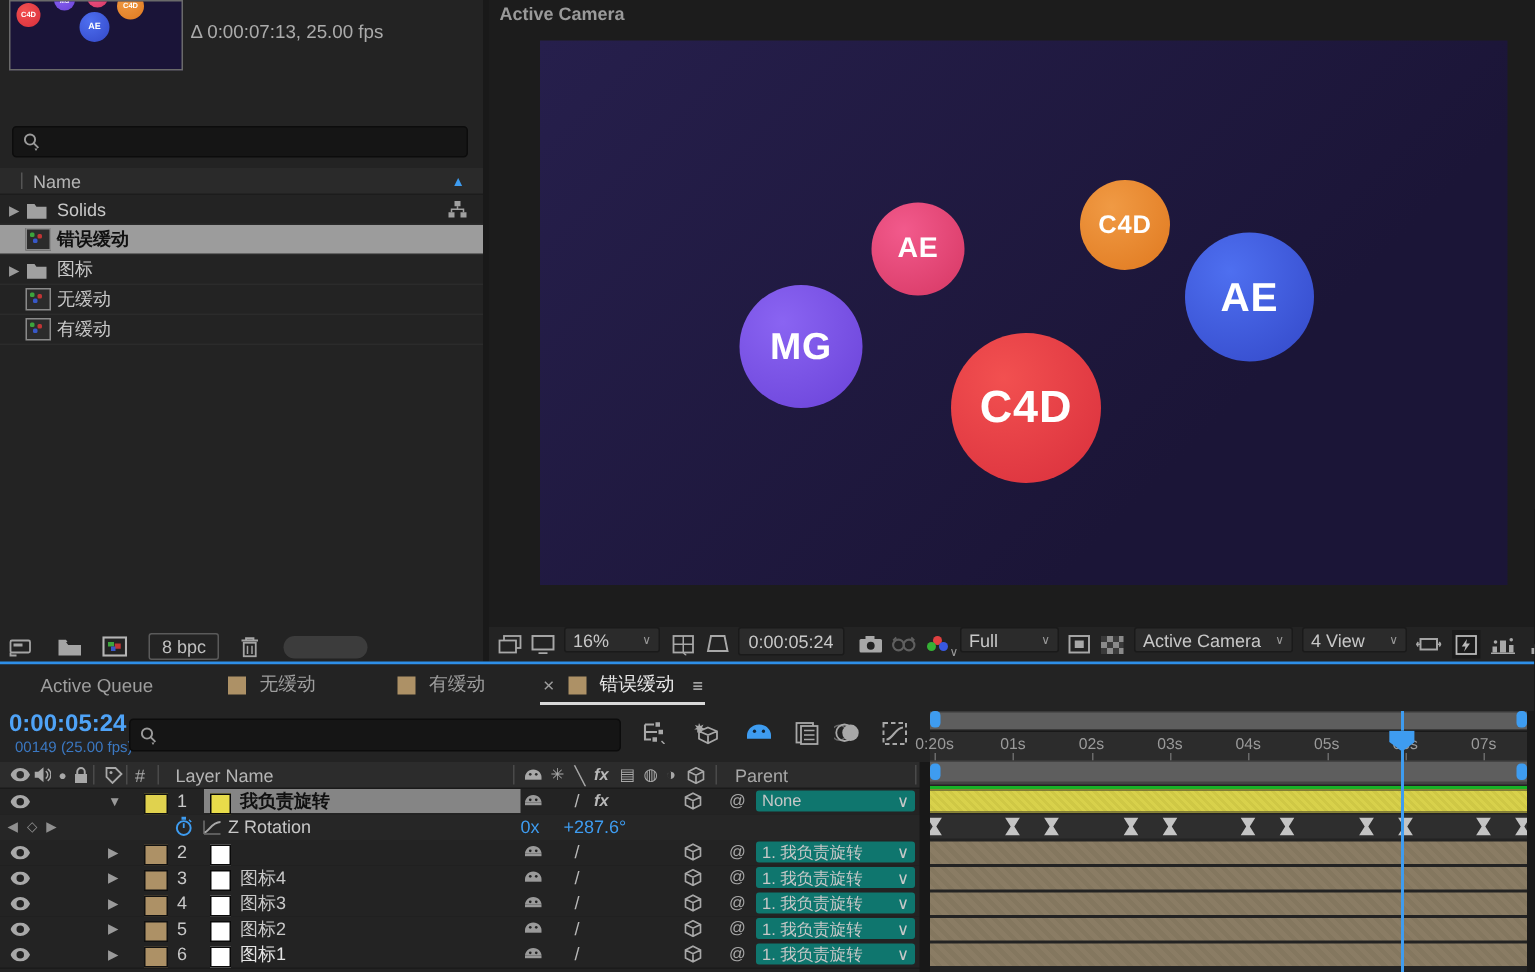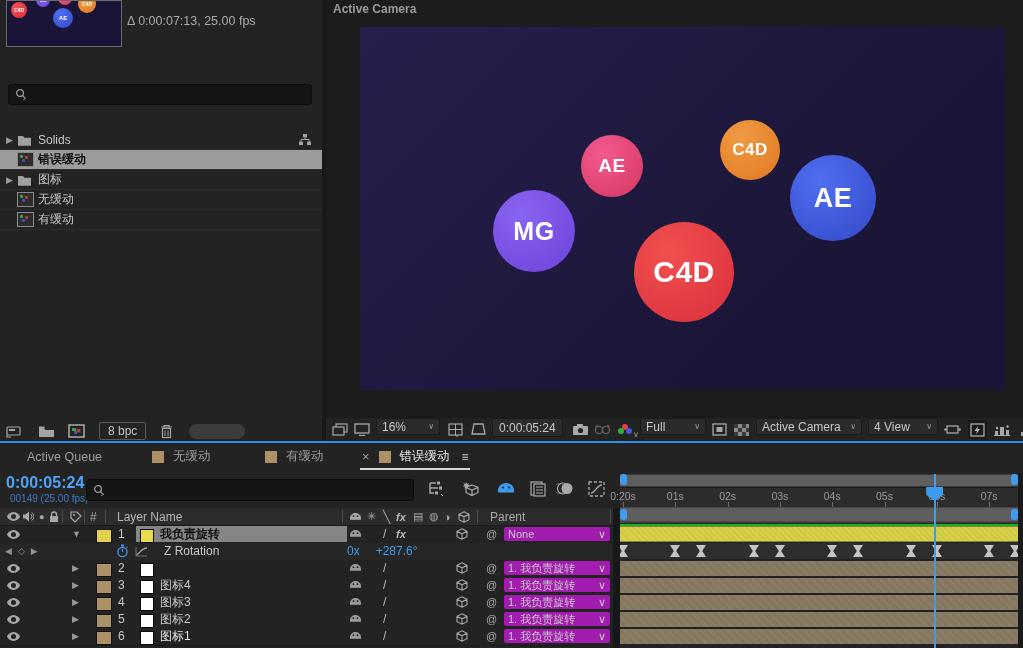--- a/index.html
+++ b/index.html
@@ -67,21 +67,21 @@
   
   #col-header{left:0;top:65px;width:620px;height:17px;background:#2c2c2c;border-bottom:1px solid #1a1a1a;}
   .ch{position:absolute;top:0;height:17px;display:flex;align-items:center;color:#a8a8a8;}
   .vsep{position:absolute;top:2px;width:1px;height:13px;background:#4a4a4a;}
   
   .lrow{position:absolute;left:0;width:620px;height:17px;border-bottom:1px solid #1b1b1b;background:#232323;}
   .lrow .cell{position:absolute;top:0;height:16px;display:flex;align-items:center;}
   .namecell-hl{position:absolute;left:136px;top:0;width:211px;height:16px;background:#858585;}
   .labelswatch{width:14px;height:12px;border:1px solid #111;}
   .layerswatch{width:12px;height:12px;border:1px solid #0a0a0a;}
-  .pdrop{position:absolute;left:504px;top:1px;width:106px;height:14px;background:#a21caf;border-radius:2px;
+  .pdrop{position:absolute;left:504px;top:1px;width:106px;height:14px;background:#0f766e;border-radius:2px;
          display:flex;align-items:center;justify-content:space-between;padding:0 4px;box-sizing:border-box;overflow:hidden;}
   .pdrop span{white-space:nowrap;overflow:hidden;font-size:11px;color:#c8c8c8;}
   .trk{position:absolute;}
   #playhead-line{position:absolute;left:932px;top:44px;width:2px;height:161px;background:#3e9cf0;}
   #playhead-marker{position:absolute;left:924px;top:44px;width:17px;height:14px;background:#3e9cf0;
                    clip-path:polygon(0 0,100% 0,100% 55%,50% 100%,0 55%);}
   #nav-tick{position:absolute;left:931px;top:31px;width:2px;height:13px;background:#3e9cf0;}
   .kf{position:absolute;transform:translateX(-50%);}
   .fx-it{font-style:italic;font-weight:bold;font-size:11px;color:#b8b8b8;}
 </style>
@@ -103,20 +103,25 @@
     <div id="proj-search" class="abs searchbox">
       <span class="ico">
         <svg width="13" height="13" viewBox="0 0 13 13">
             <circle cx="5" cy="5" r="3.4" fill="none" stroke="#9a9a9a" stroke-width="1.3"></circle>
             <line x1="7.6" y1="7.6" x2="10.6" y2="10.6" stroke="#9a9a9a" stroke-width="1.3"></line>
             <path d="M8 11 l2 0 l-1 1.6 z" fill="#9a9a9a"></path>
           </svg>
       </span>
     </div>
 
+    <div id="proj-name-header" class="abs">
+      <span style="margin-left:14px;width:1px;height:11px;background:#555;display:inline-block;"></span>
+      <span style="margin-left:7px;color:#b5b5b5;">Name</span>
+      <span style="position:absolute;right:12px;color:#3e9cf0;font-size:9px;">▲</span>
+    </div>
 
     <div id="proj-rows" class="abs">
         <div class="prow">
           <span class="expander">▶</span>
           <span class="picon ico">
             <svg width="15" height="12" viewBox="0 0 15 12">
               <path d="M1 2 h5 l1.3 1.8 H14 v8 H1 z" fill="#a0a0a0"></path>
             </svg>
           </span>
           <span class="pname">Solids</span>
@@ -536,21 +541,21 @@
               <line x1="10" y1="2.5" x2="11.5" y2="4" stroke="#3e9cf0"></line>
             </svg>
           </span>
           <span class="cell ico" style="left: 135px;">
             <svg width="13" height="11" viewBox="0 0 13 11">
               <path d="M1 9 C4 9 6 2 12 2" fill="none" stroke="#a8a8a8" stroke-width="1.3"></path>
               <line x1="1" y1="1" x2="1" y2="10" stroke="#707070"></line>
               <line x1="1" y1="10" x2="12" y2="10" stroke="#707070"></line>
             </svg>
           </span>
-          <span class="cell" style="left: 164px; color: rgb(200, 200, 200);">Z Rotation</span>
+          <span class="cell" style="left: 152px; color: rgb(200, 200, 200);">Z Rotation</span>
           <span class="cell" style="left: 347px; color: rgb(62, 156, 240);">
             <span>0x</span>
             <span style="margin-left:16px;">+287.6°</span>
           </span>
         </div>
         <div class="lrow" style="top: 117px;">
           <span class="cell ico" style="left: 7px;">
             <svg width="13" height="9" viewBox="0 0 13 9">
               <path d="M6.5 0C3.3 0 .9 2.2 0 4.5 .9 6.8 3.3 9 6.5 9s5.6-2.2 6.5-4.5C12.1 2.2 9.7 0 6.5 0zm0 7a2.5 2.5 0 110-5 2.5 2.5 0 010 5z" fill="#a8a8a8"></path>
             </svg>

